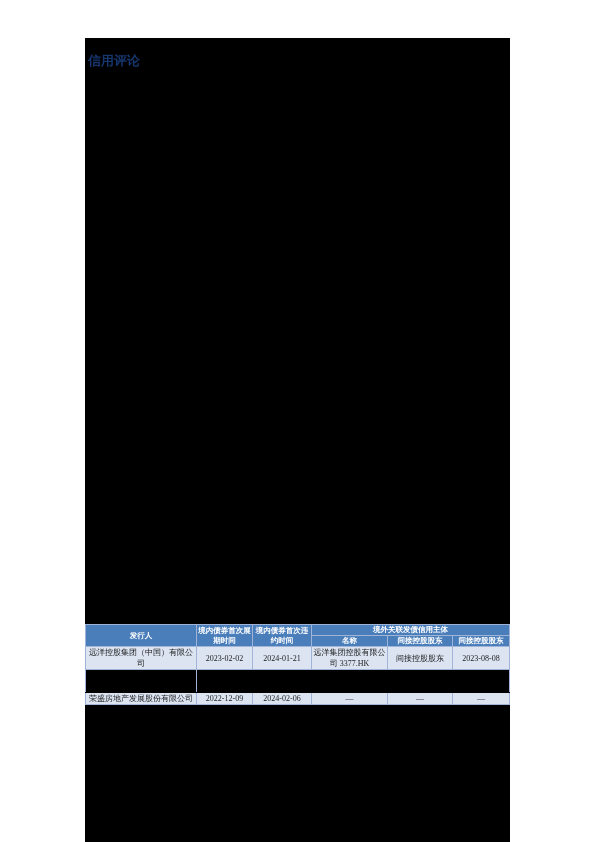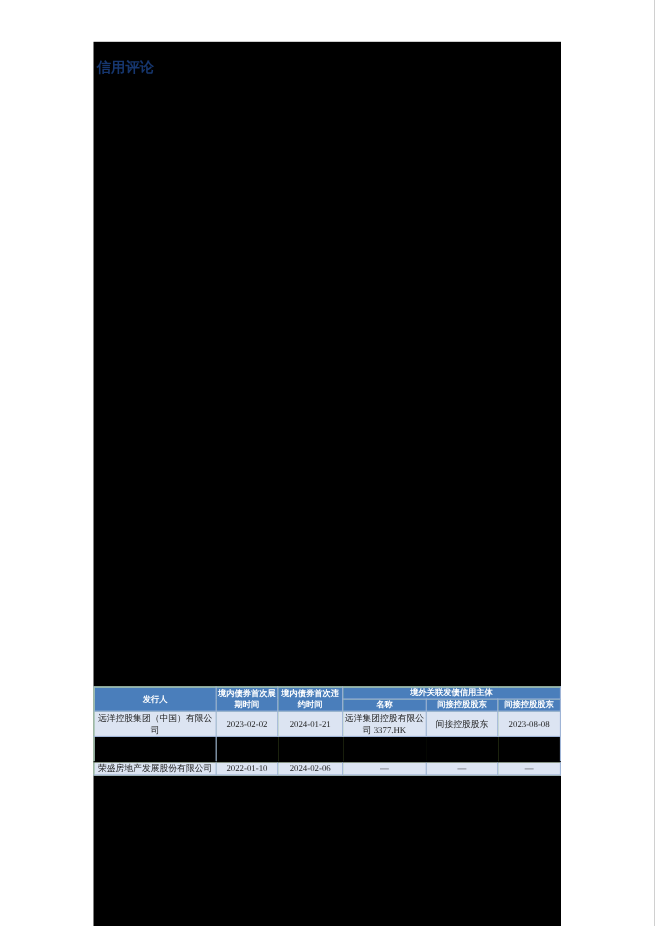--- a/index.html
+++ b/index.html
@@ -212,21 +212,21 @@
           <tr class="blank-row">
             <td class="edge-cell"></td>
             <td></td>
             <td></td>
             <td></td>
             <td></td>
             <td class="edge-cell"></td>
           </tr>
           <tr>
             <td>荣盛房地产发展股份有限公司</td>
-            <td>2022-01-10</td>
+            <td>2022-12-09</td>
             <td>2024-02-06</td>
             <td>—</td>
             <td>—</td>
             <td>—</td>
           </tr>
         </tbody>
       </table>
     </div>
 
   </div>

